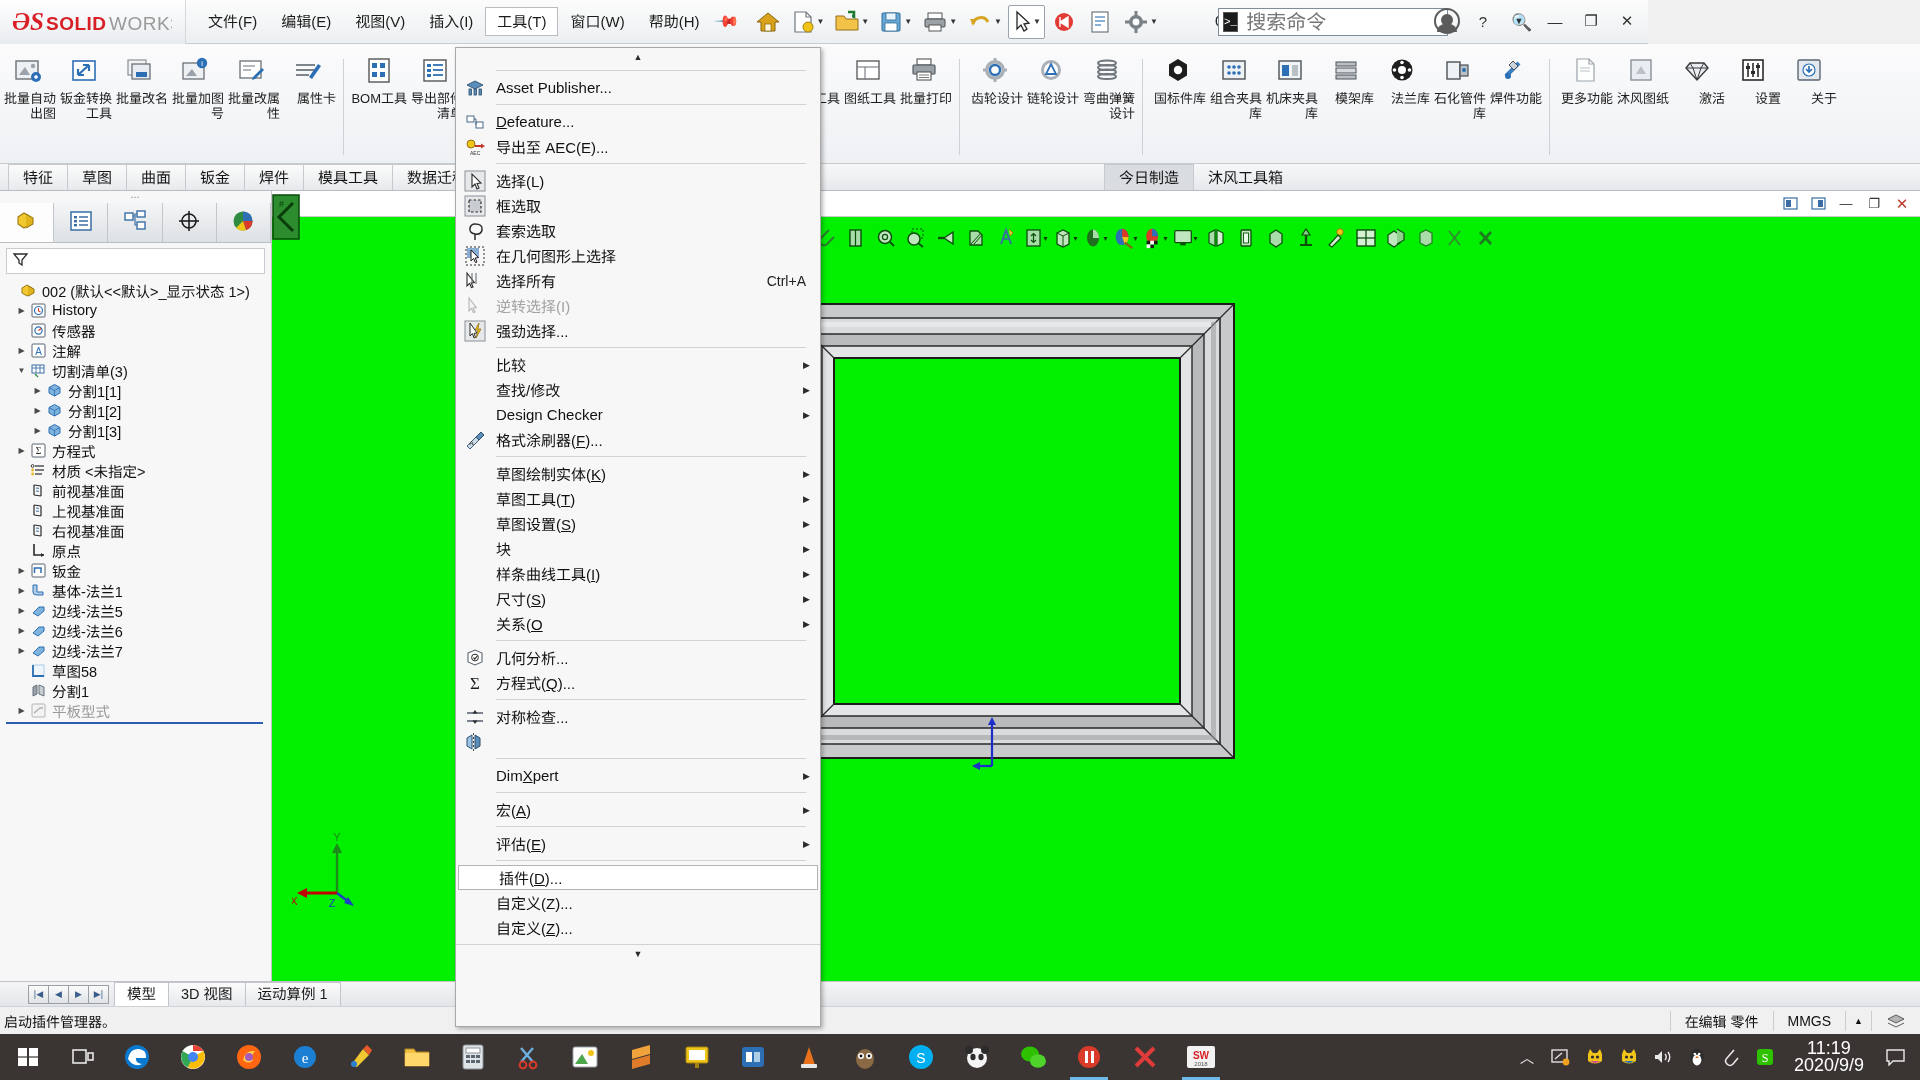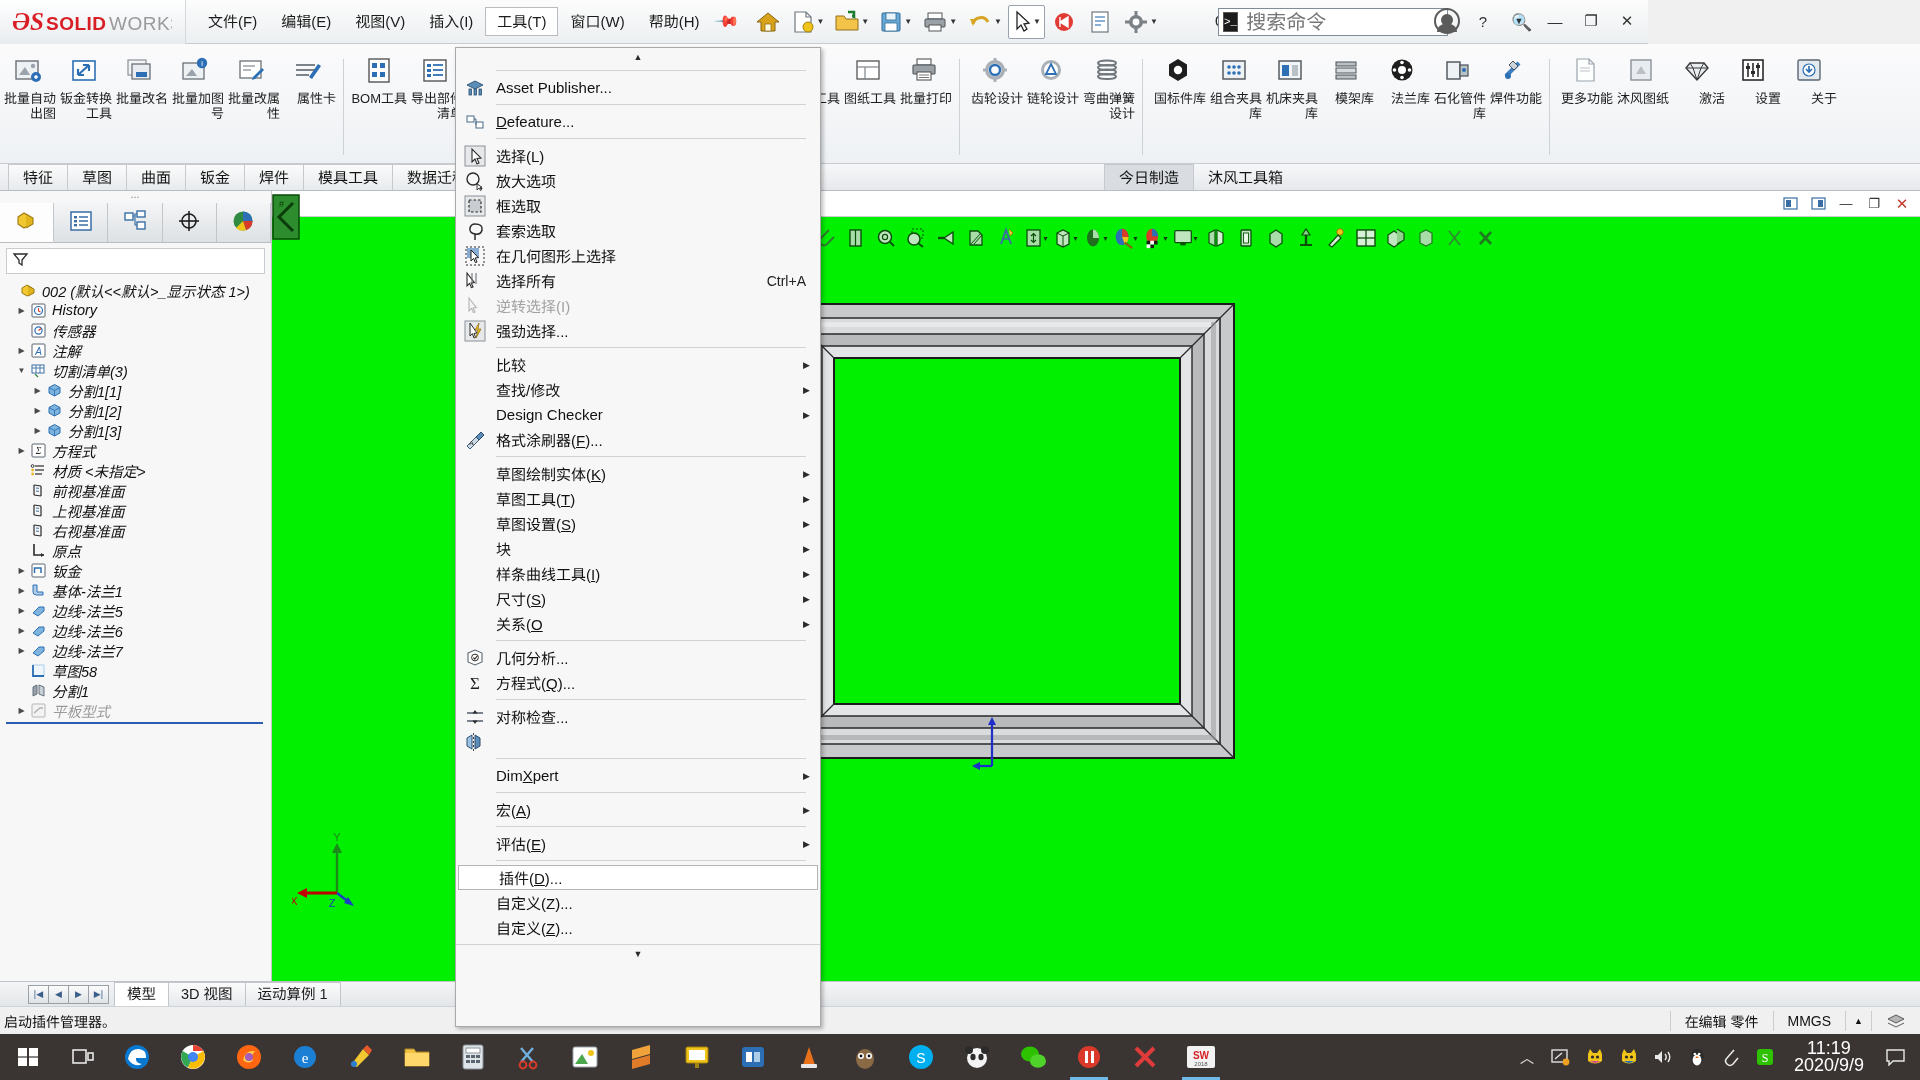--- a/index.html
+++ b/index.html
@@ -108,21 +108,21 @@
   }
   .lptab{
     flex:1; display:flex;align-items:center;justify-content:center;
     border-right:1px solid #c2c6ca; background:linear-gradient(#f4f5f6,#dde1e4);
   }
   .lptab.on{ background:#fdfdfd; border-bottom:1px solid #fdfdfd; }
   .filterbar{
     margin:5px 6px 3px; height:26px; background:#fff;border:1px solid #c8ccd0;
     display:flex;align-items:center;padding-left:5px;
   }
-  .tree{ padding:3px 4px 0 4px; height:676px; overflow:hidden;font-style:italic; }
+  .tree{ padding:3px 4px 0 4px; height:676px; overflow:hidden; }
   .tnode{ display:flex; align-items:center; height:20px; font-size:14.5px; color:#111; white-space:nowrap;}
   .tnode .arw{ width:15px; text-align:center; font-size:8px; color:#4a4a4a; flex:0 0 15px;}
   .tnode .ti{ width:19px; height:17px; display:flex;align-items:center;justify-content:center; flex:0 0 19px;}
   .tnode .tx{ padding-left:4px; }
   .tnode.dim .tx{ color:#9a9a9a; }
   .tree-underline{ border-bottom:2px solid #2a5db0; margin:2px 4px 0 2px; }
 
   
   .graphics{
     position:absolute; left:272px; top:191px; width:1648px; height:790px;
@@ -1255,43 +1255,44 @@
       <span class="mic">
         <svg width="20" height="18" viewBox="0 0 20 18">
             <rect x="2" y="3" width="7" height="6" fill="#fff" stroke="#4a6a88" stroke-width="1"></rect>
             <rect x="11" y="9" width="7" height="6" fill="#fff" stroke="#4a6a88" stroke-width="1"></rect>
             <path d="M9 6 h2 v6" fill="none" stroke="#4a6a88" stroke-width="1"></path>
           </svg>
       </span>
       <span class="mtx"><span class="u">D</span>efeature...</span>
     </div>
 
+    <div class="mrow">
+      <span class="mic">
+        <svg width="22" height="18" viewBox="0 0 22 18">
+            <circle cx="7" cy="6" r="4" fill="#f0c419" stroke="#8a6511" stroke-width=".9"></circle>
+            <path d="M11 8 h7" stroke="#c0392b" stroke-width="2"></path>
+            <path d="M21 8 l-4 -2.5 v5 Z" fill="#c0392b"></path>
+            <text x="6" y="17" font-size="5" fill="#333" font-family="Liberation Sans">AEC</text>
+          </svg>
+      </span>
+      <span class="mtx">导出至 AEC(E)...</span>
+    </div>
 
     <div class="msep"></div>
 
     <div class="mrow">
       <span class="mic">
         <svg width="24" height="22" viewBox="0 0 24 22">
             <rect x="2" y="1" width="20" height="20" fill="#e6e8ea" stroke="#8a9199" stroke-width="1"></rect>
             <path d="M9 4 L9 17 L12 14 L14 19 L16 18 L14 13.5 L18 13 Z" fill="#fff" stroke="#2b2b2b" stroke-width="1.1"></path>
           </svg>
       </span>
       <span class="mtx">选择(L)</span>
     </div>
 
-    <div class="mrow">
-      <span class="mic">
-        <svg width="22" height="20" viewBox="0 0 22 20">
-            <circle cx="9" cy="8" r="6" fill="none" stroke="#2b2b2b" stroke-width="1.4"></circle>
-            <path d="M13 13 L18 18" stroke="#2b2b2b" stroke-width="1.6"></path>
-            <path d="M13 13 L13 19 L15 17 L16.5 19.5 L17.5 19 L16 16.7 L18 16.2 Z" fill="#fff" stroke="#2b2b2b" stroke-width=".9"></path>
-          </svg>
-      </span>
-      <span class="mtx">放大选项</span>
-    </div>
 
     <div class="mrow">
       <span class="mic">
         <svg width="24" height="22" viewBox="0 0 24 22">
             <rect x="2" y="1" width="20" height="20" fill="#e6e8ea" stroke="#8a9199" stroke-width="1"></rect>
             <rect x="6" y="5" width="12" height="12" fill="#c9cdd1" stroke="#2b2b2b" stroke-width="1.2" stroke-dasharray="2.5 2"></rect>
           </svg>
       </span>
       <span class="mtx">框选取</span>
     </div>

